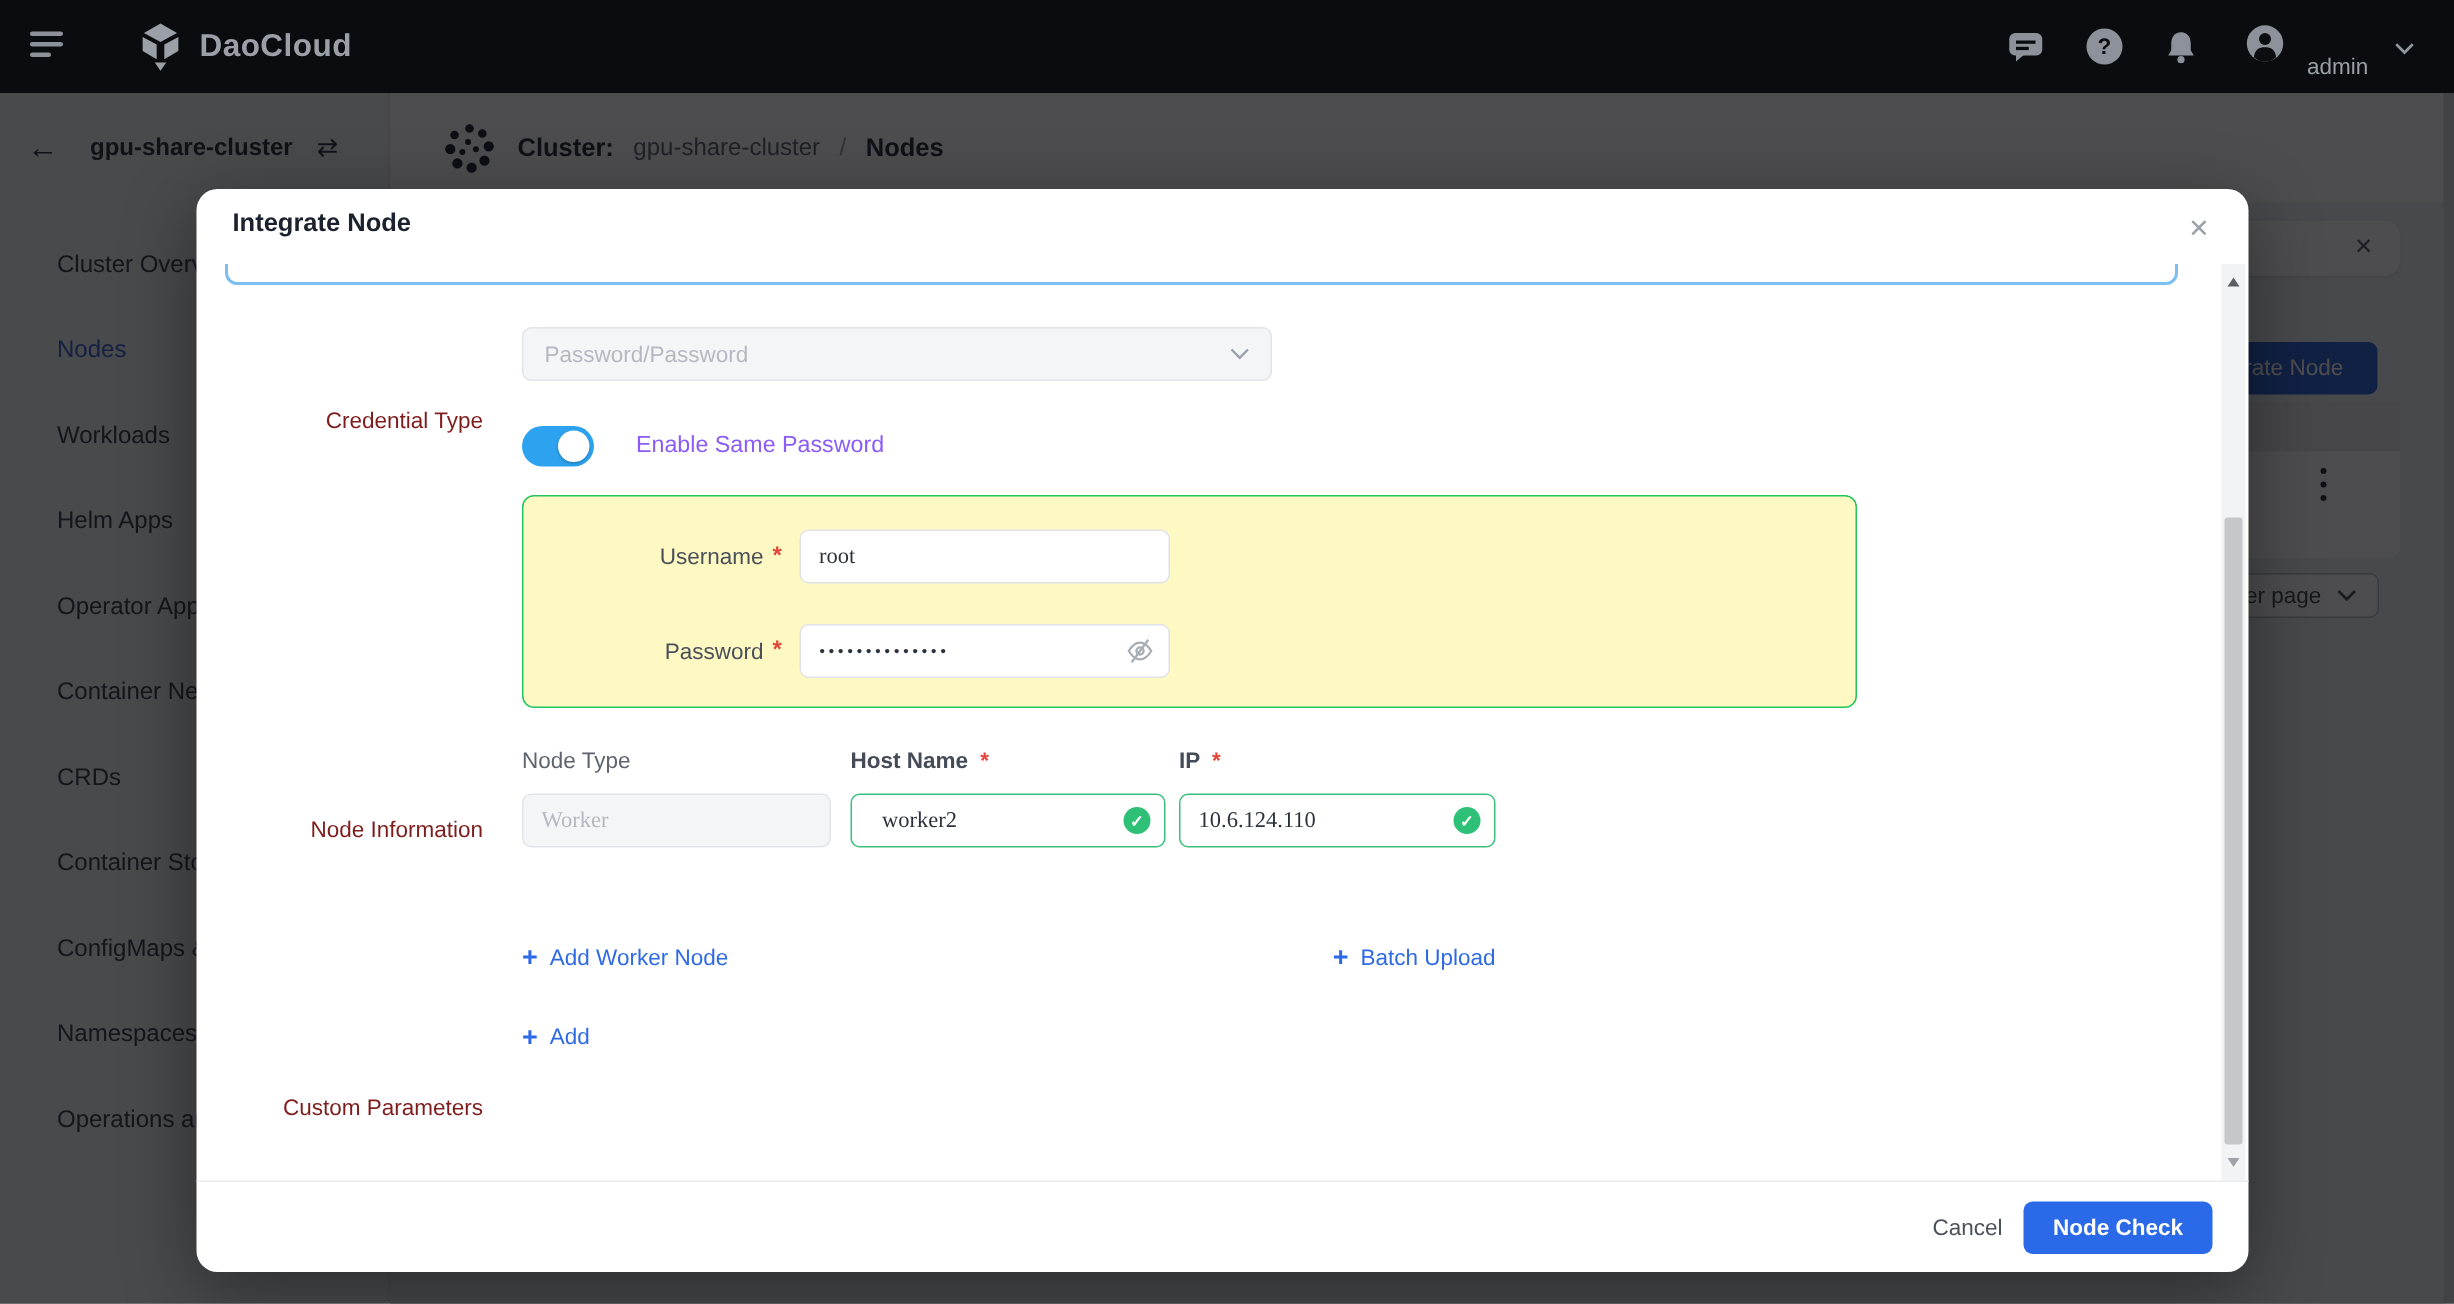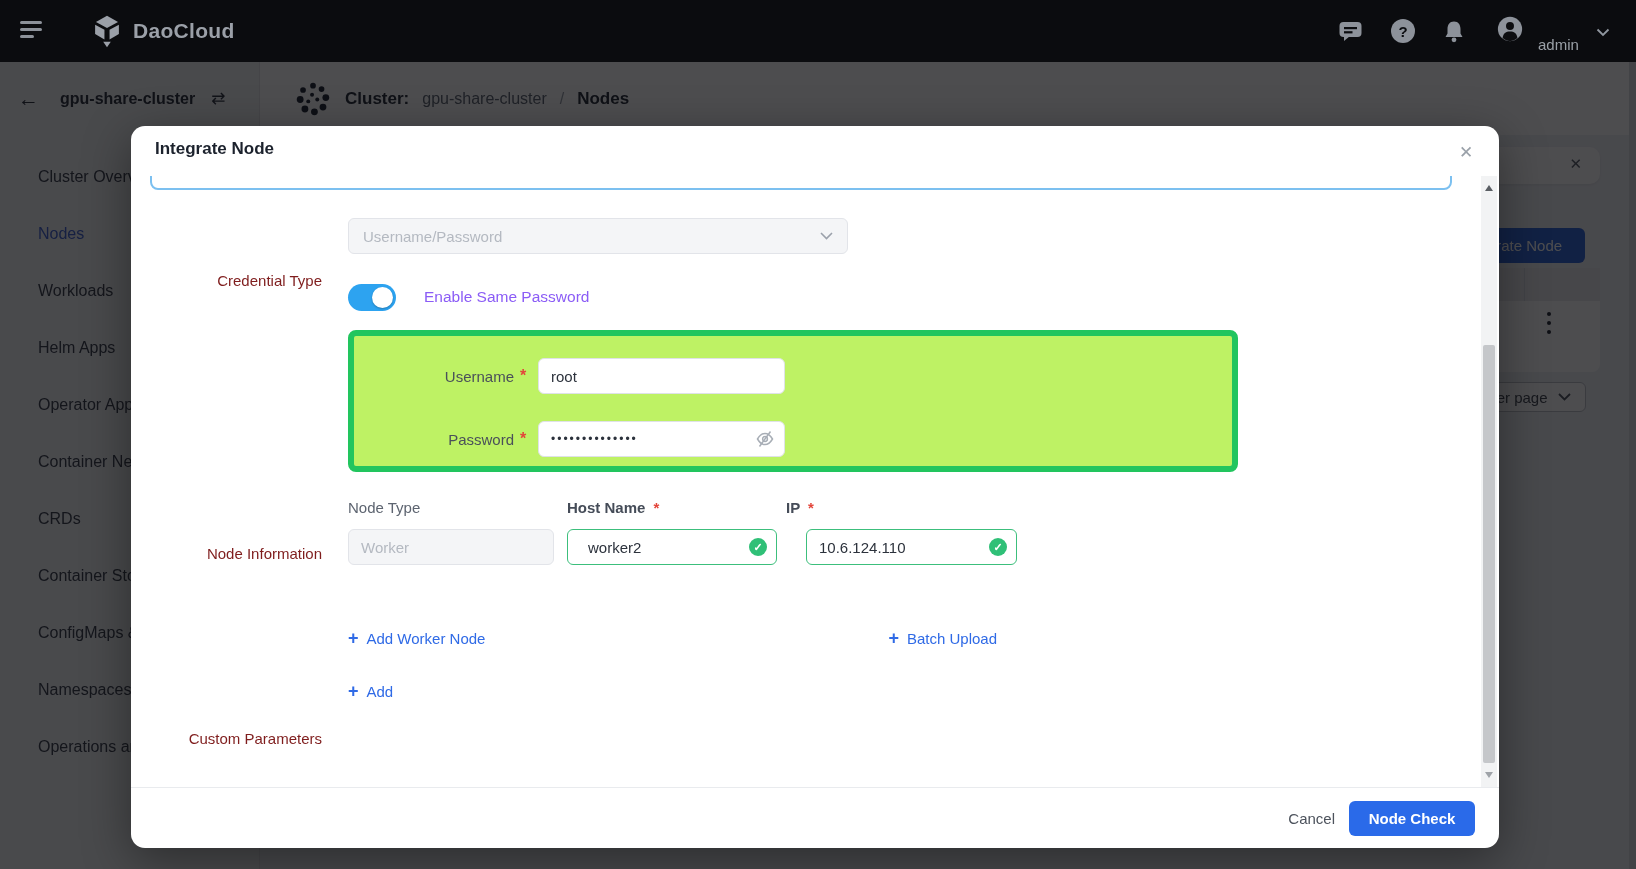--- a/index.html
+++ b/index.html
@@ -64,35 +64,35 @@
   .modal-title { position:absolute; left:24px; top:13px; font-size:17px; font-weight:bold; color:#1c222d; }
   .modal-close { position:absolute; left:1322px; top:13px; width:26px; height:26px; color:#9aa1a9; font-size:17px;
     display:flex; align-items:center; justify-content:center; cursor:pointer; }
   .modal-body { position:absolute; left:0; top:50px; width:1350px; height:611px; overflow:hidden; }
 
   .cut-input { position:absolute; left:19px; top:-24px; width:1302px; height:38px; background:#fff;
     border:2px solid #7cc0f0; border-radius:8px; }
 
   .form-label { position:absolute; left:0; width:191px; text-align:right; font-size:15px; color:#7f1d1d;margin-top:44px; }
   .field-base { border:1px solid #dfe2e7; border-radius:6px; font-size:15px; color:#2c323c;
-    font-family:Liberation Sans, sans-serif; outline:none; background:#fff; padding:0 12px; }
+    font-family:Liberation Serif, serif; outline:none; background:#fff; padding:0 12px; }
   .disabled-field { background:#f4f5f7; border-color:#e2e4e9; color:#b4b9c1; }
 
   .cred-select { position:absolute; left:217px; top:42px; width:500px; height:36px; display:flex;
     align-items:center; justify-content:space-between; padding:0 14px; cursor:pointer;
     background:#f4f5f7; border:1px solid #e2e4e9; border-radius:6px; font-size:15px; color:#b4b9c1; }
 
   .toggle-row { position:absolute; left:217px; top:107px; height:28px; display:flex; align-items:center; gap:28px; }
   .toggle { width:48px; height:27px; border-radius:14px; background:#2da3f0; position:relative; cursor:pointer; }
   .toggle .knob { position:absolute; right:3px; top:3px; width:21px; height:21px; border-radius:50%; background:#fff;
     box-shadow:0 1px 2px rgba(0,0,0,.25); }
   .toggle-label { font-size:15.5px; color:#8b5cf6; }
 
-  .cred-box { position:absolute; left:217px; top:154px; width:890px; height:142px; background:#bef264;
-    border:6px solid #22c55e; border-radius:8px; }
+  .cred-box { position:absolute; left:217px; top:154px; width:890px; height:142px; background:#fef9c3;
+    border:1px solid #22c55e; border-radius:8px; }
   .box-row { position:absolute; left:0; height:36px; display:flex; align-items:center; }
   .box-label { width:160px; text-align:right; font-size:15px; color:#4a505a; }
   .req { color:#e3453a; font-weight:bold; margin-left:6px; margin-right:8px; width:10px; }
   .box-input { width:247px; height:36px; }
   .pw-wrap { position:relative; }
   .pw-input { letter-spacing:2px; font-size:12px; padding-right:36px; }
   .eye-ic { position:absolute; right:10px; top:8px; width:20px; height:20px; cursor:pointer; }
 
   .ni-col-label { position:absolute; top:323px; font-size:15px; color:#454c58; font-weight:600; }
   .ni-col-label.light { font-weight:400; color:#5d6470; }
@@ -280,21 +280,21 @@
 
   <div class="abs modal">
     <div class="modal-title">Integrate Node</div>
     <div class="modal-close">✕</div>
 
     <div class="modal-body">
       <div class="cut-input"></div>
 
       <div class="form-label" style="top:52px">Credential Type</div>
       <div class="cred-select">
-        <span>Username/Password</span>
+        <span>Password/Password</span>
         <svg width="13" height="8" viewBox="0 0 13 8">
           <path d="M1 1l5.5 5.5L12 1" fill="none" stroke="#9ba1ab" stroke-width="1.6"></path>
         </svg>
       </div>
 
       <div class="toggle-row">
         <div class="toggle">
             <div class="knob"></div>
           </div>
         <span class="toggle-label">Enable Same Password</span>
@@ -329,21 +329,21 @@
       <div class="ni-col-label" style="left:655px">
         <span>IP</span>
         <span class="req" style="margin:0 0 0 4px">*</span>
       </div>
 
       <input class="field-base disabled-field ni-input" style="left: 217px; width: 206px;" value="Worker">
       <div class="abs" style="left:436px; top:353px; width:210px; height:36px">
         <input class="field-base valid" style="width: 210px; height: 36px; padding-right: 36px; padding-left: 20px;" value="worker2">
         <div class="check-badge" style="right:10px">✓</div>
       </div>
-      <div class="abs" style="left:675px; top:353px; width:211px; height:22px">
+      <div class="abs" style="left:655px; top:353px; width:211px; height:22px">
         <input class="field-base valid" style="width: 211px; height: 36px; padding-right: 36px;" value="10.6.124.110">
         <div class="check-badge" style="right:10px">✓</div>
       </div>
 
 
       <div class="links-row">
         <span class="blue-link">
           <span class="plus">+</span>
           <span>Add Worker Node</span>
         </span>

